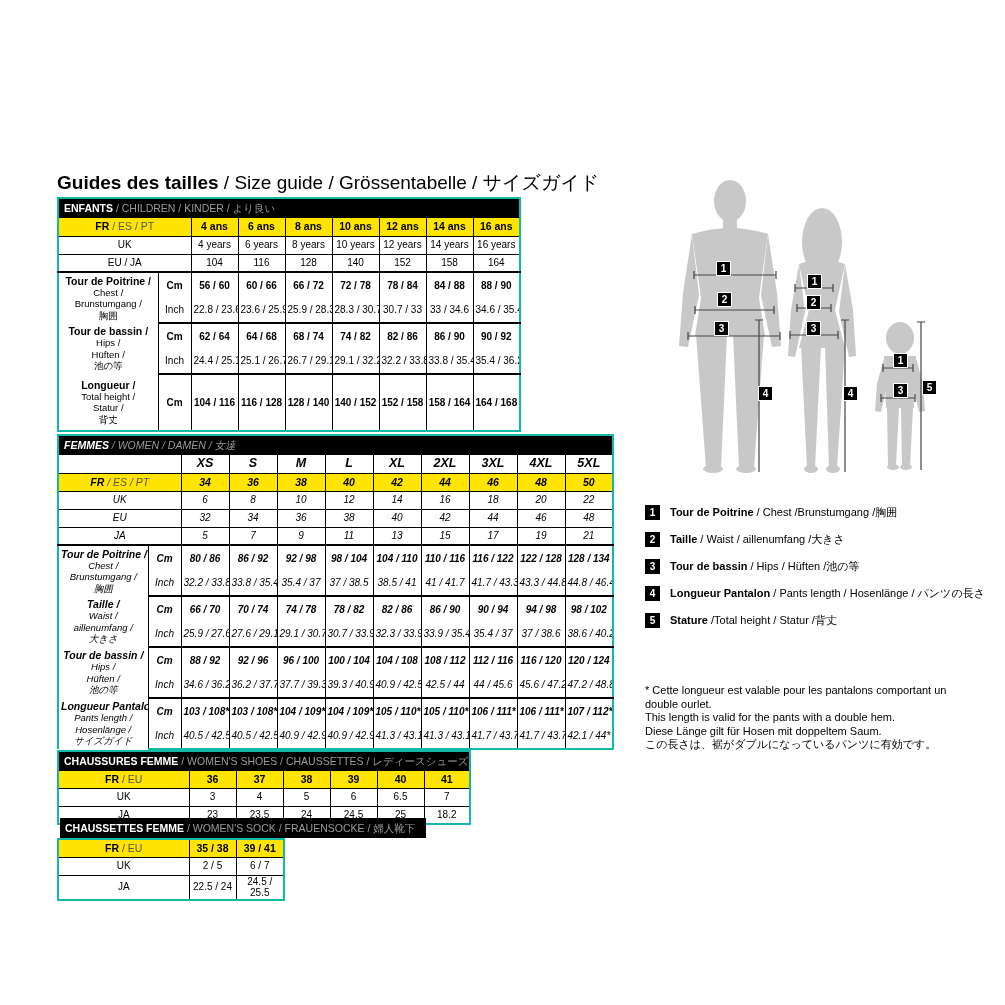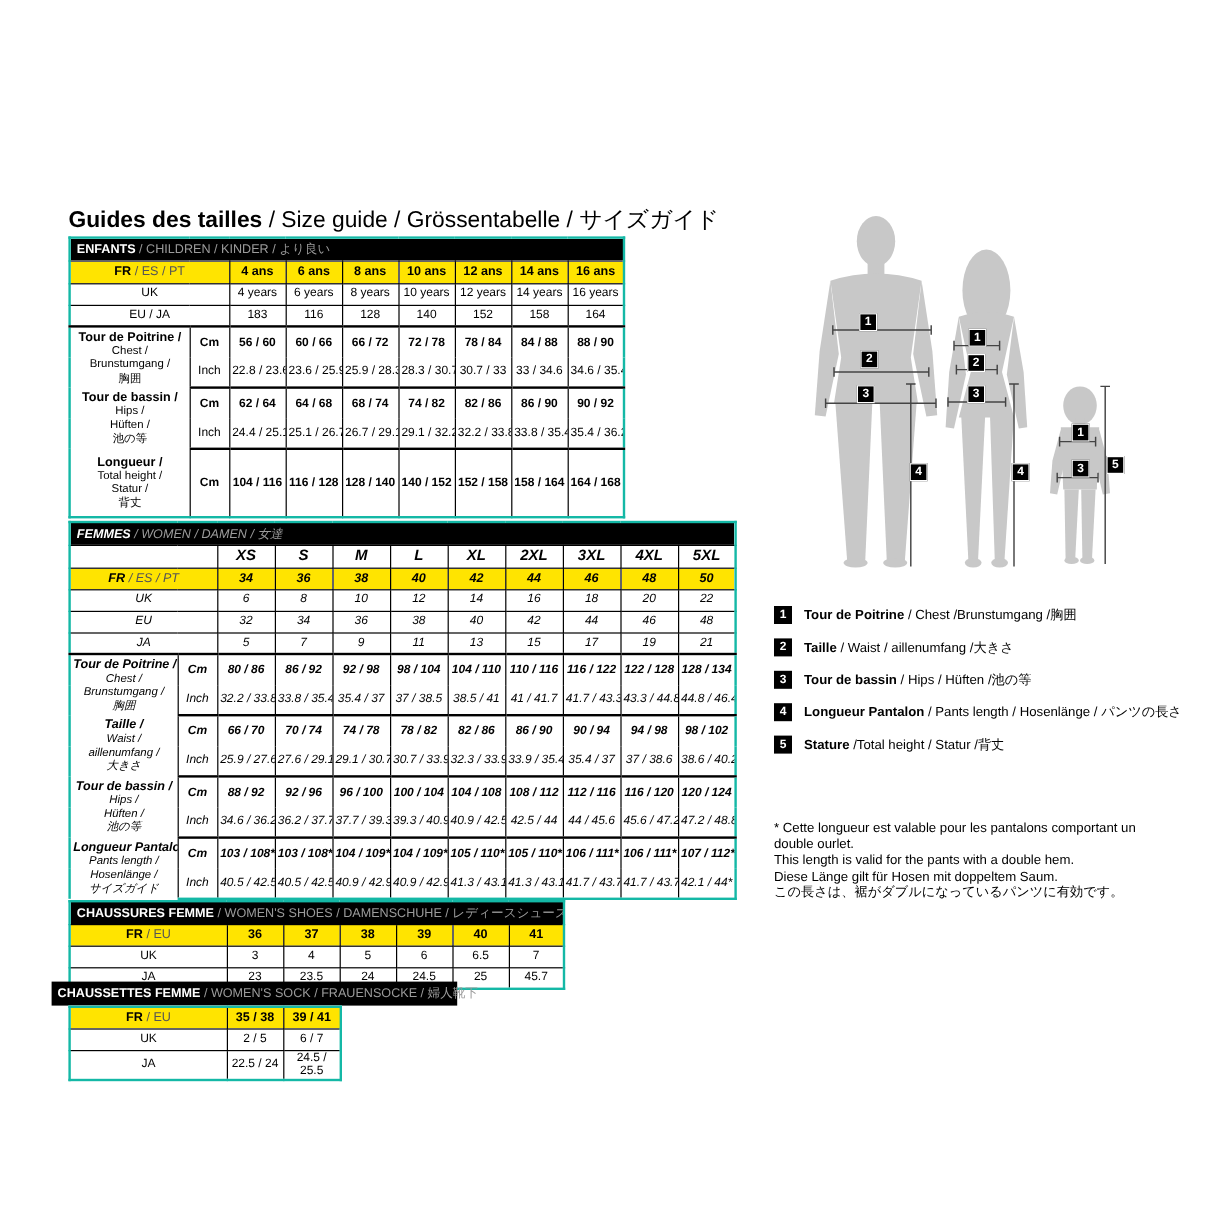--- a/index.html
+++ b/index.html
@@ -29,21 +29,21 @@
   td.cmv{font-weight:bold;font-size:10px;white-space:nowrap;}
   td.inv{font-size:8.5px;white-space:nowrap;padding:0 1px;}
   tr.grp td{border-top:2px solid #000;}
   tr.cmrow td{border-bottom-style:hidden;}
   tr.inrow td{border-top-style:hidden;}
 
   #t-children{left:57px;top:197px;width:461px;}
   #t-women{left:57px;top:434px;width:555px;font-style:italic;}
   #t-shoes{left:57px;top:750px;width:411px;}
   #t-socks{left:57px;top:838px;width:226px;}
-  .sockbar{position:absolute;left:43px;top:818px;width:338px;height:20px;background:#000;color:#fff;
+  .sockbar{position:absolute;left:60px;top:818px;width:366px;height:20px;background:#000;color:#fff;
     font-size:10.5px;line-height:20px;padding:0 5px;box-sizing:border-box;white-space:nowrap;}
 
   #figure-svg{position:absolute;left:675px;top:168px;}
   .mark{position:absolute;width:15px;height:15px;background:#000;color:#fff;font-size:10px;font-weight:bold;
     display:flex;align-items:center;justify-content:center;border:1px solid #fff;box-sizing:border-box;}
 
   .legend{position:absolute;left:645px;top:505px;}
   .litem{display:flex;align-items:center;height:15px;margin-bottom:12px;white-space:nowrap;}
   .lbox{width:15px;height:15px;background:#000;color:#fff;font-size:10px;font-weight:bold;
     display:flex;align-items:center;justify-content:center;margin-right:10px;flex:0 0 15px;}
@@ -88,21 +88,21 @@
         <td>4 years</td>
         <td>6 years</td>
         <td>8 years</td>
         <td>10 years</td>
         <td>12 years</td>
         <td>14 years</td>
         <td>16 years</td>
       </tr>
       <tr class="plain" style="height: 18px;">
         <td class="lab" colspan="2">EU / JA</td>
-        <td>183</td>
+        <td>104</td>
         <td>116</td>
         <td>128</td>
         <td>140</td>
         <td>152</td>
         <td>158</td>
         <td>164</td>
       </tr>
       <tr class="grp cmrow" style="height: 26px;">
         <td class="mlabel" rowspan="2">
           <div class="l1">Tour de Poitrine /</div>
@@ -380,21 +380,21 @@
       <col style="width:131px">
       <col style="width:47px">
       <col style="width:47px">
       <col style="width:47px">
       <col style="width:47px">
       <col style="width:47px">
       <col style="width:46px">
     </colgroup>
 <tbody>
       <tr class="hdr" style="height: 19px;">
-        <td colspan="7"><span class="hb">CHAUSSURES FEMME</span><span class="hr"> / WOMEN'S SHOES / DAMENSCHUHE / レディースシューズ</span></td>
+        <td colspan="7"><span class="hb">CHAUSSURES FEMME</span><span class="hr"> / WOMEN'S SHOES / CHAUSSETTES / レディースシューズ</span></td>
       </tr>
       <tr class="yellow" style="height: 18px;">
         <td class="lab" colspan="1"><span class="yb">FR</span><span class="yr"> / EU</span></td>
         <td>36</td>
         <td>37</td>
         <td>38</td>
         <td>39</td>
         <td>40</td>
         <td>41</td>
       </tr>
@@ -407,21 +407,21 @@
         <td>6.5</td>
         <td>7</td>
       </tr>
       <tr class="plain" style="height: 18px;">
         <td class="lab" colspan="1">JA</td>
         <td>23</td>
         <td>23.5</td>
         <td>24</td>
         <td>24.5</td>
         <td>25</td>
-        <td>45.7</td>
+        <td>18.2</td>
       </tr>
     </tbody>
   </table>
 
 <div class="sockbar"><span class="hb">CHAUSSETTES FEMME</span><span class="hr"> / WOMEN'S SOCK / FRAUENSOCKE / 婦人靴下</span></div>
 <table class="sg" id="t-socks">
   <colgroup>
       <col style="width:131px">
       <col style="width:47px">
       <col style="width:48px">

